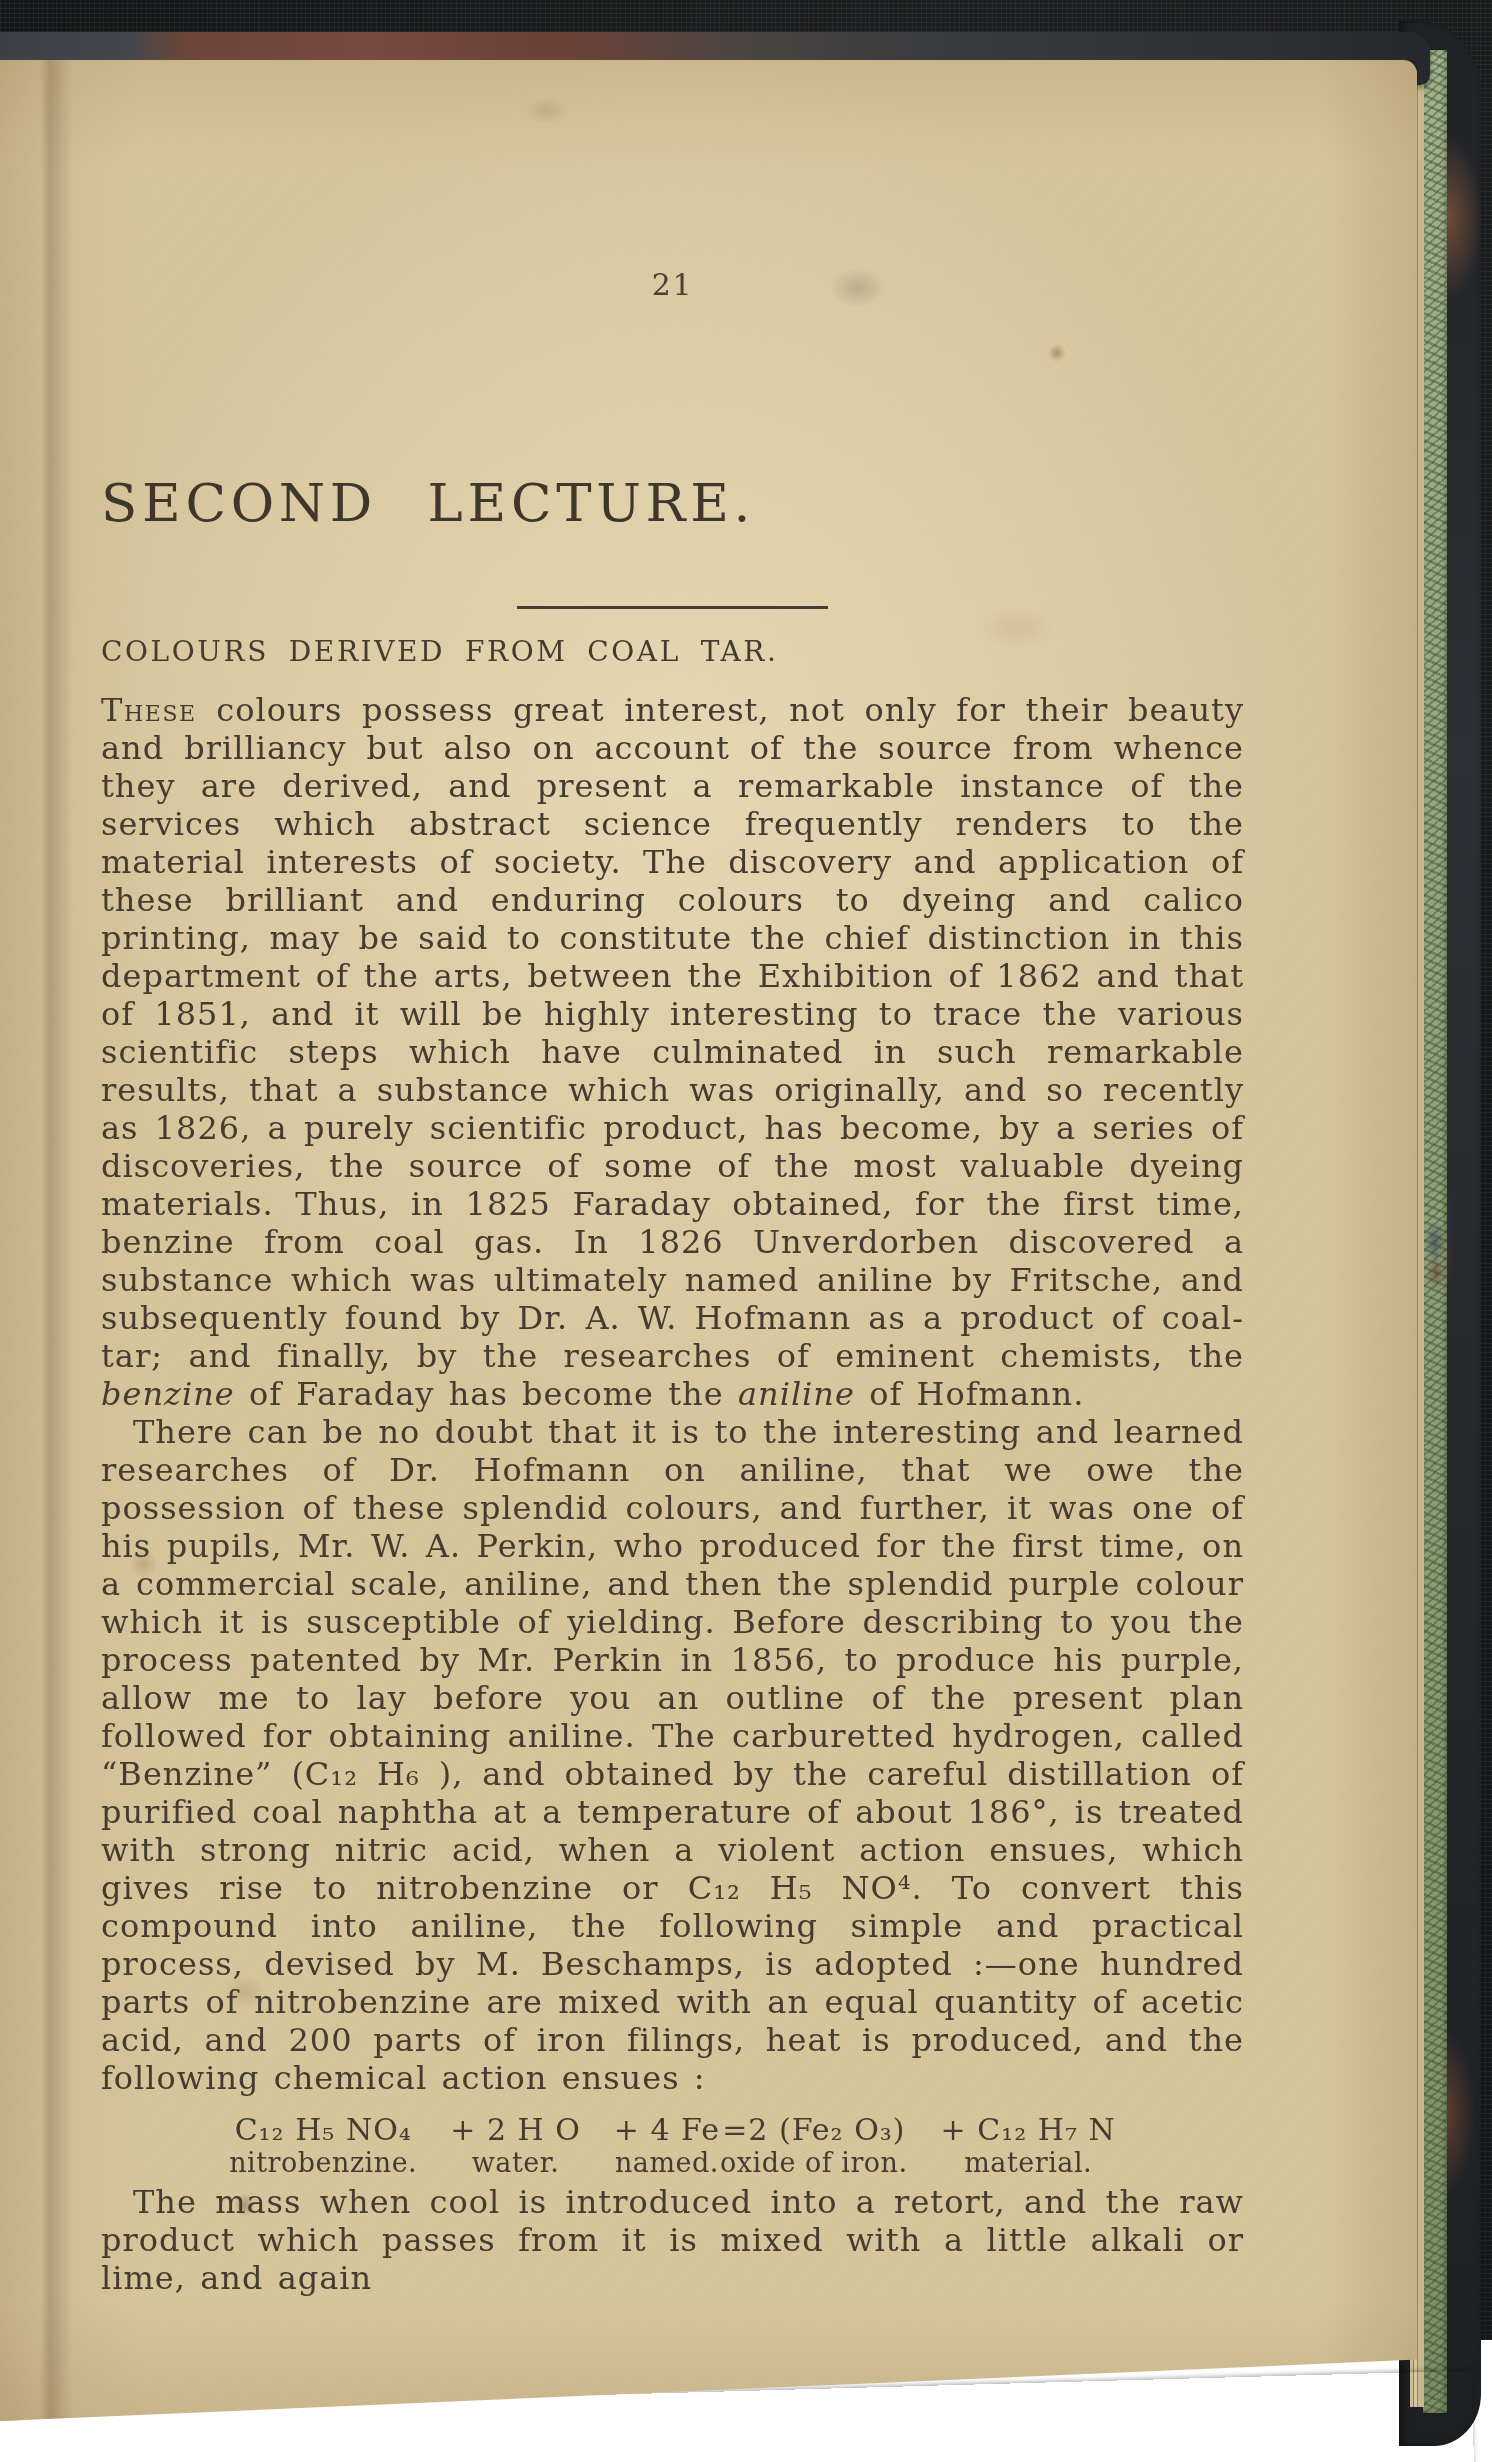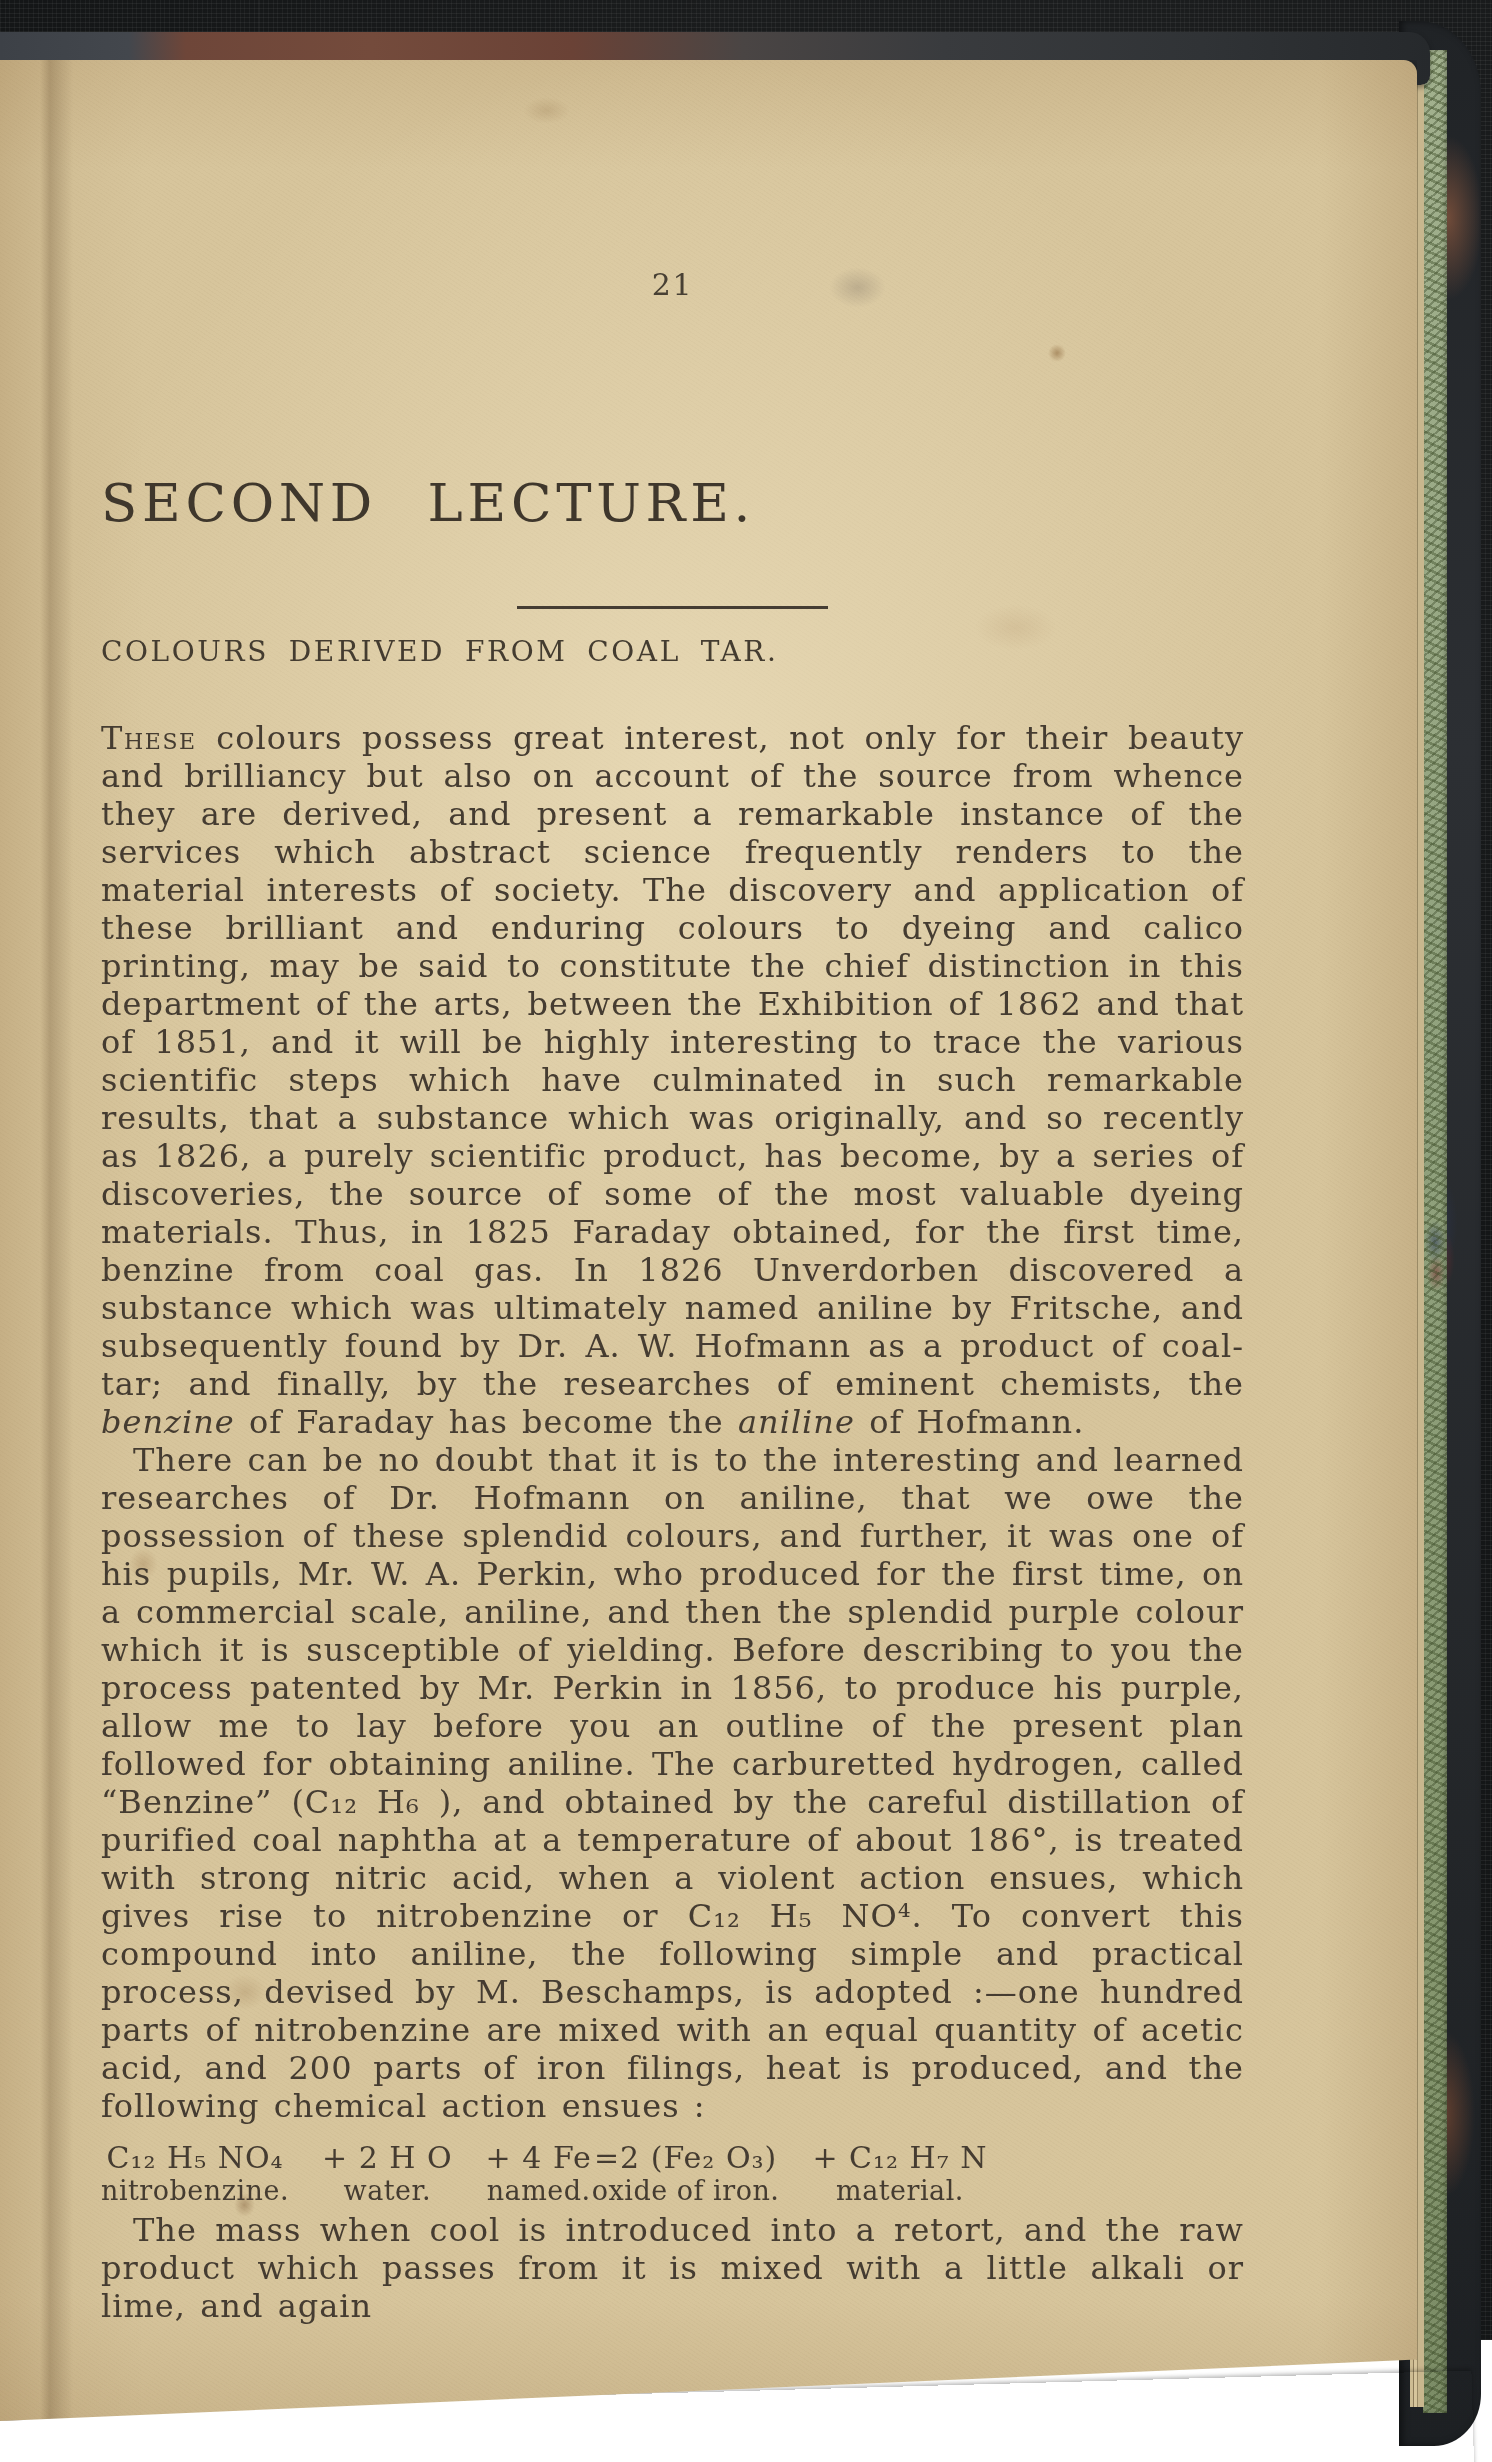--- a/index.html
+++ b/index.html
@@ -119,27 +119,27 @@
   .subtitle {
     margin: 28px 0 0 0; text-align: left; font-weight: normal;
     font-size: 28px; line-height: 30px; letter-spacing: 2.6px; word-spacing: 8.3px;
     color: #443c30;
   }
   .para {
     margin: 0; text-align: justify;
     font-size: 32px; line-height: 38px; letter-spacing: 1px; word-spacing: 3.1px;
     color: #453c31;
   }
-  .para.first { margin-top: 52px; }
+  .para.first { margin-top: 24px; }
   .para.indent { text-indent: 32px; }
   .sc { font-variant: small-caps; letter-spacing: 1.6px; }
   .it { font-style: italic; }
   
   .equation {
-    display: flex; align-items: flex-start;
+    display: flex; justify-content: center; align-items: flex-start;
     margin: 13.5px 0 5.2px 0; color: #453c31;
   }
   .eq-group { text-align: center; margin-left: 33px; }
   .eq-group:first-child, .eq-group.tight { margin-left: 0; }
   .eq-f { font-size: 30px; line-height: 37px; letter-spacing: 1px; white-space: pre; }
   .eq-l { font-size: 27px; line-height: 30px; letter-spacing: 0.5px; white-space: pre; }
 </style>
 </head>
 <body>
 

